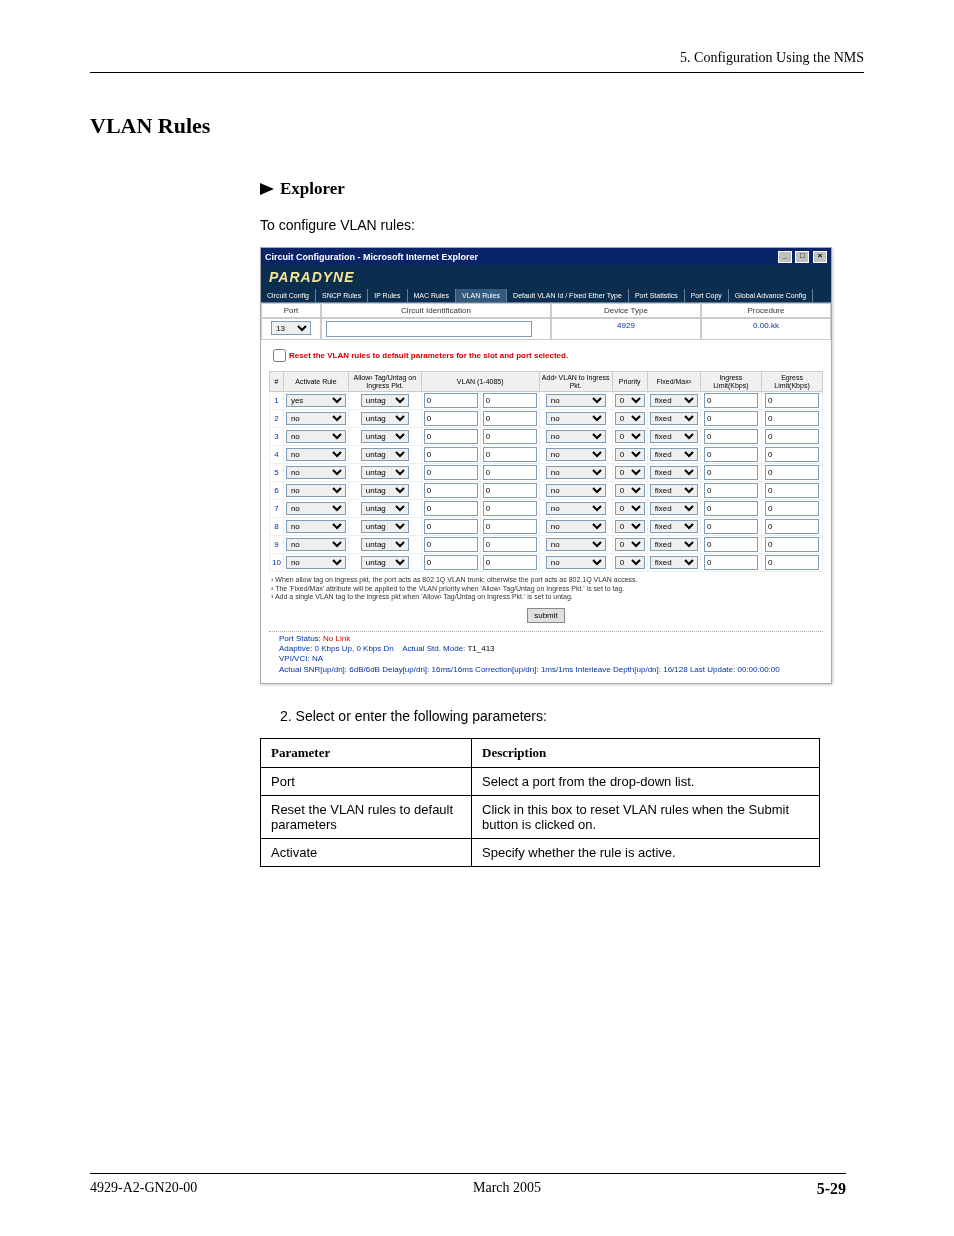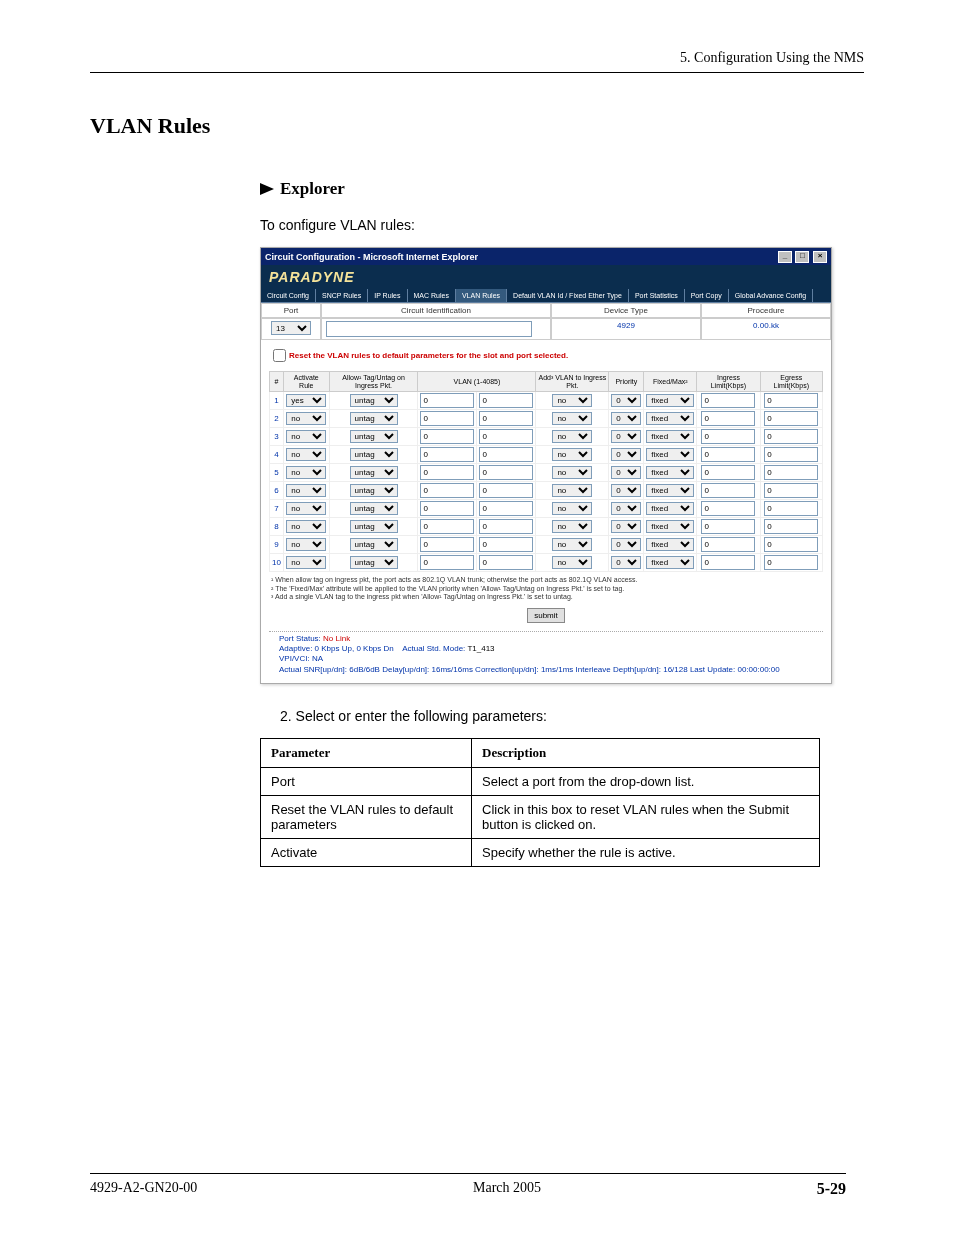--- a/index.html
+++ b/index.html
@@ -167,21 +167,21 @@
   .vlan-table td {
     border: 1px solid #eee;
     padding: 1px 2px;
     text-align: center;
   }
   .vlan-table td.idx { color: #0033aa; text-align:center; }
   .mini-select {
     font-size: 8px;
     height: 13px;
     border: 1px solid #7f9db9;
-    width: 40px;
+    width: 60px;
   }
   .mini-input {
     font-size: 8px;
     height: 11px;
     border: 1px solid #7f9db9;
     width: 48px;
   }
   .footnotes {
     font-size: 7px;
     padding: 4px 10px 2px 10px;

